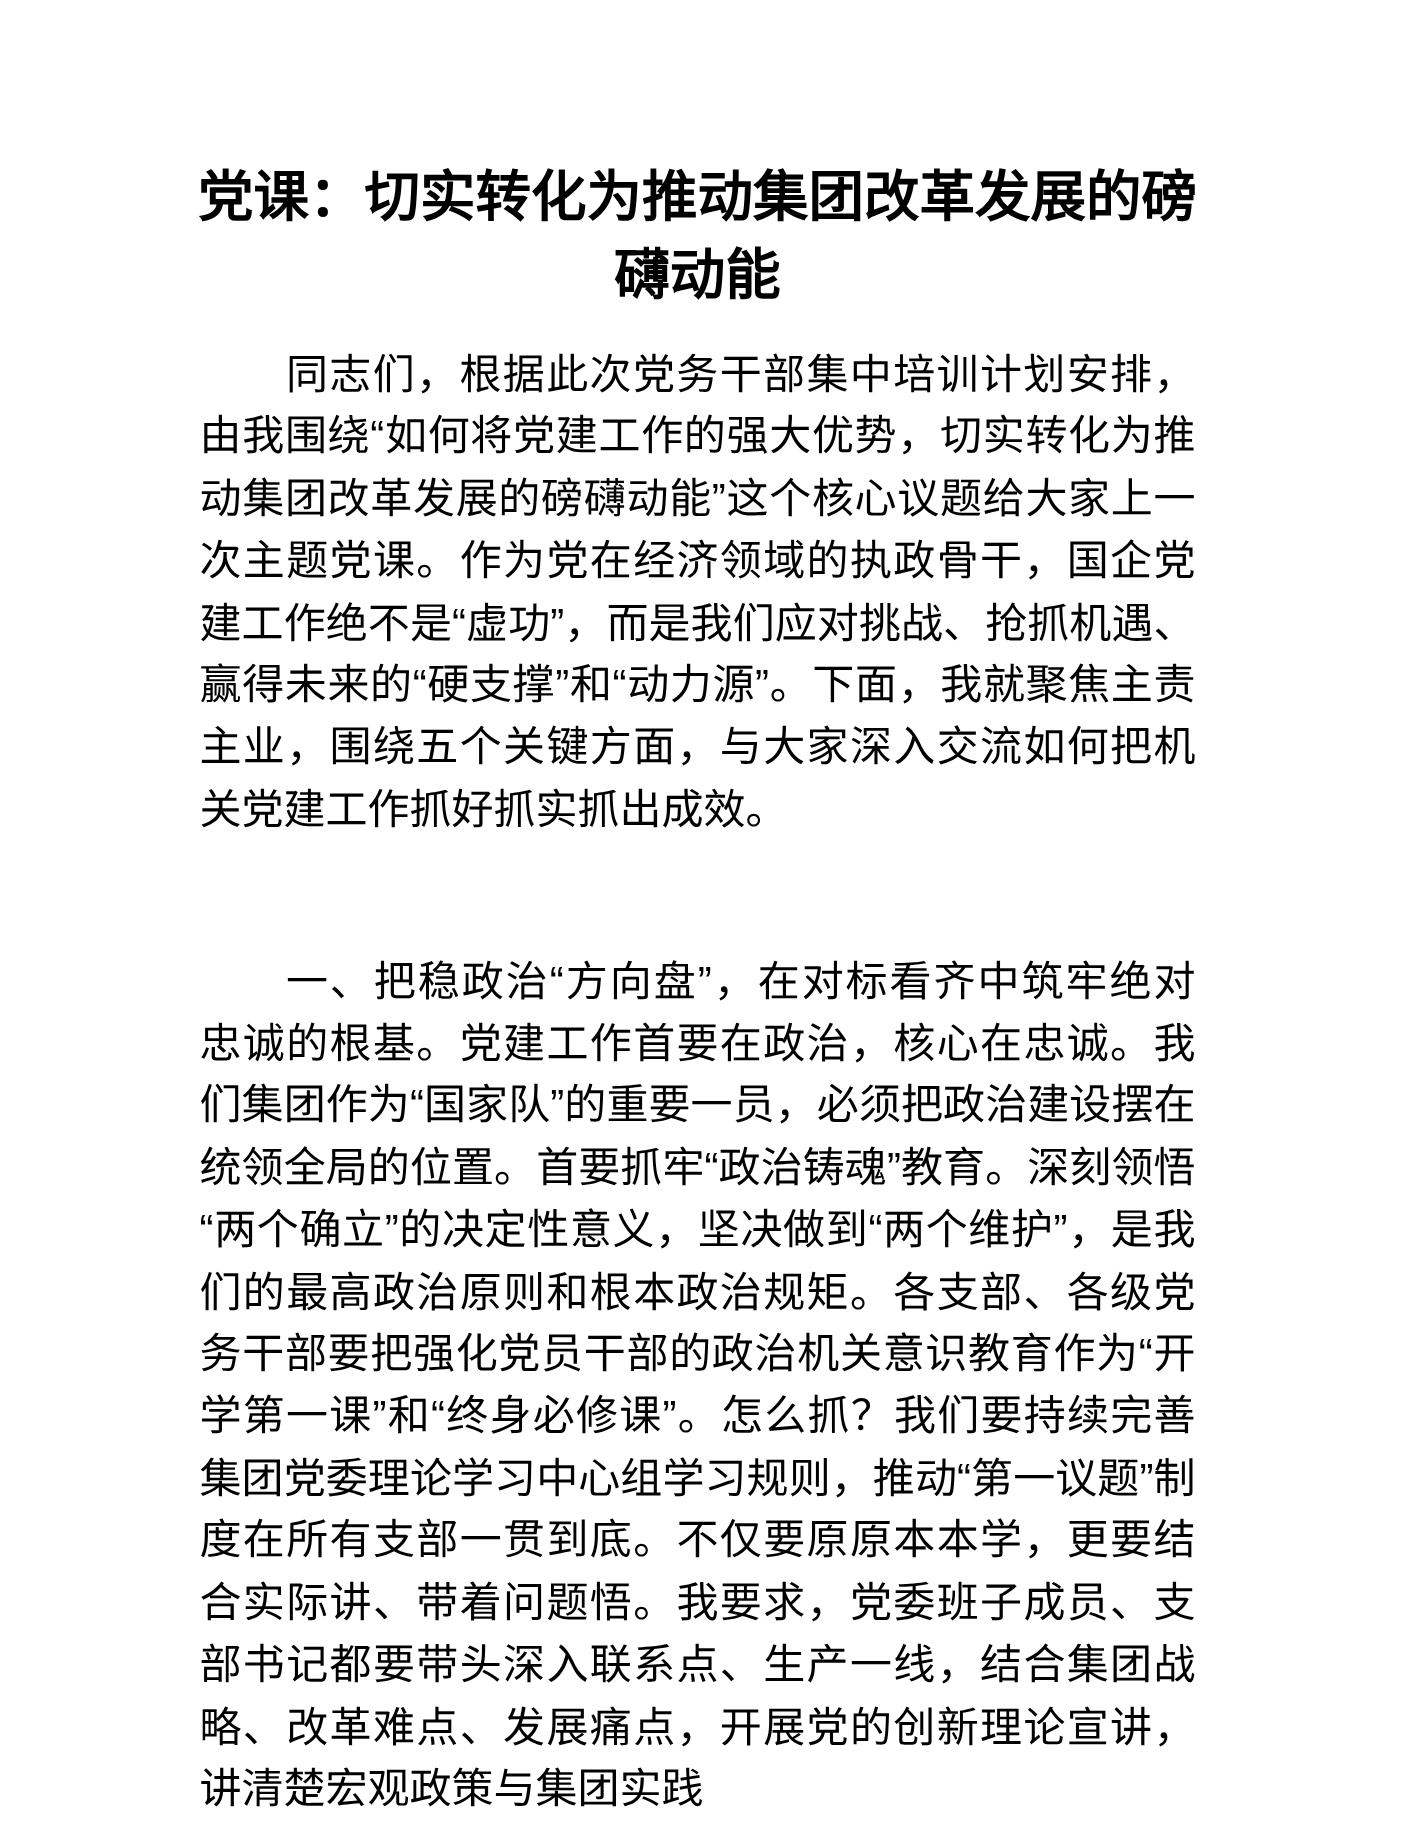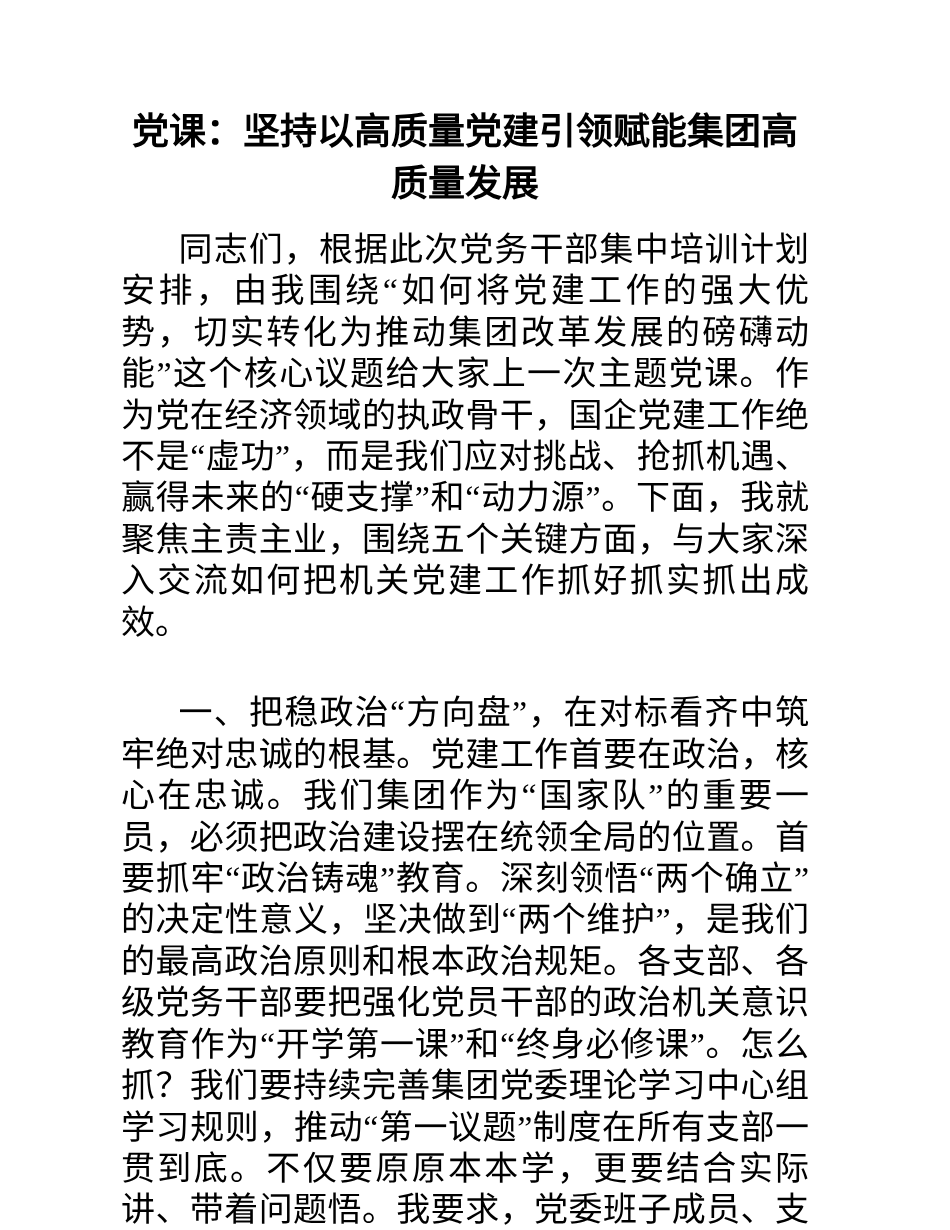--- a/index.html
+++ b/index.html
@@ -36,43 +36,43 @@
     padding-top: 106px;
     letter-spacing: 0px;
     white-space: normal;
   }
 
   .body-block {
     margin-top: 19px;
   }
 
   p.para {
-    font-family: Liberation Serif, serif;
-    font-size: 34px;
+    font-family: Liberation Sans, sans-serif;
+    font-size: 28px;
     line-height: 41.4px;
     color: #000000;
-    margin: 4px;
+    margin: 16px;
     text-align: justify;
     text-justify: inter-character;
     text-indent: 57.6px;
     word-break: break-all;
     letter-spacing: 0px;
   }
 
   .spacer-line {
     height: 41.4px;
   }
 </style>
 </head>
 <body>
 
 <div class="page">
   <div class="content">
 
-    <h1 class="doc-title">党课：坚持以高质量党建引领赋能集团高质量发展</h1>
+    <h1 class="doc-title">党课：切实转化为推动集团改革发展的磅礴动能</h1>
 
     <div class="body-block">
       <p class="para">同志们，根据此次党务干部集中培训计划安排，由我围绕“如何将党建工作的强大优势，切实转化为推动集团改革发展的磅礴动能”这个核心议题给大家上一次主题党课。作为党在经济领域的执政骨干，国企党建工作绝不是“虚功”，而是我们应对挑战、抢抓机遇、赢得未来的“硬支撑”和“动力源”。下面，我就聚焦主责主业，围绕五个关键方面，与大家深入交流如何把机关党建工作抓好抓实抓出成效。</p>
 
       <div class="spacer-line"></div>
 
       <p class="para">一、把稳政治“方向盘”，在对标看齐中筑牢绝对忠诚的根基。党建工作首要在政治，核心在忠诚。我们集团作为“国家队”的重要一员，必须把政治建设摆在统领全局的位置。首要抓牢“政治铸魂”教育。深刻领悟“两个确立”的决定性意义，坚决做到“两个维护”，是我们的最高政治原则和根本政治规矩。各支部、各级党务干部要把强化党员干部的政治机关意识教育作为“开学第一课”和“终身必修课”。怎么抓？我们要持续完善集团党委理论学习中心组学习规则，推动“第一议题”制度在所有支部一贯到底。不仅要原原本本学，更要结合实际讲、带着问题悟。我要求，党委班子成员、支部书记都要带头深入联系点、生产一线，结合集团战略、改革难点、发展痛点，开展党的创新理论宣讲，讲清楚宏观政策与集团实践</p>
     </div>
 
   </div>

